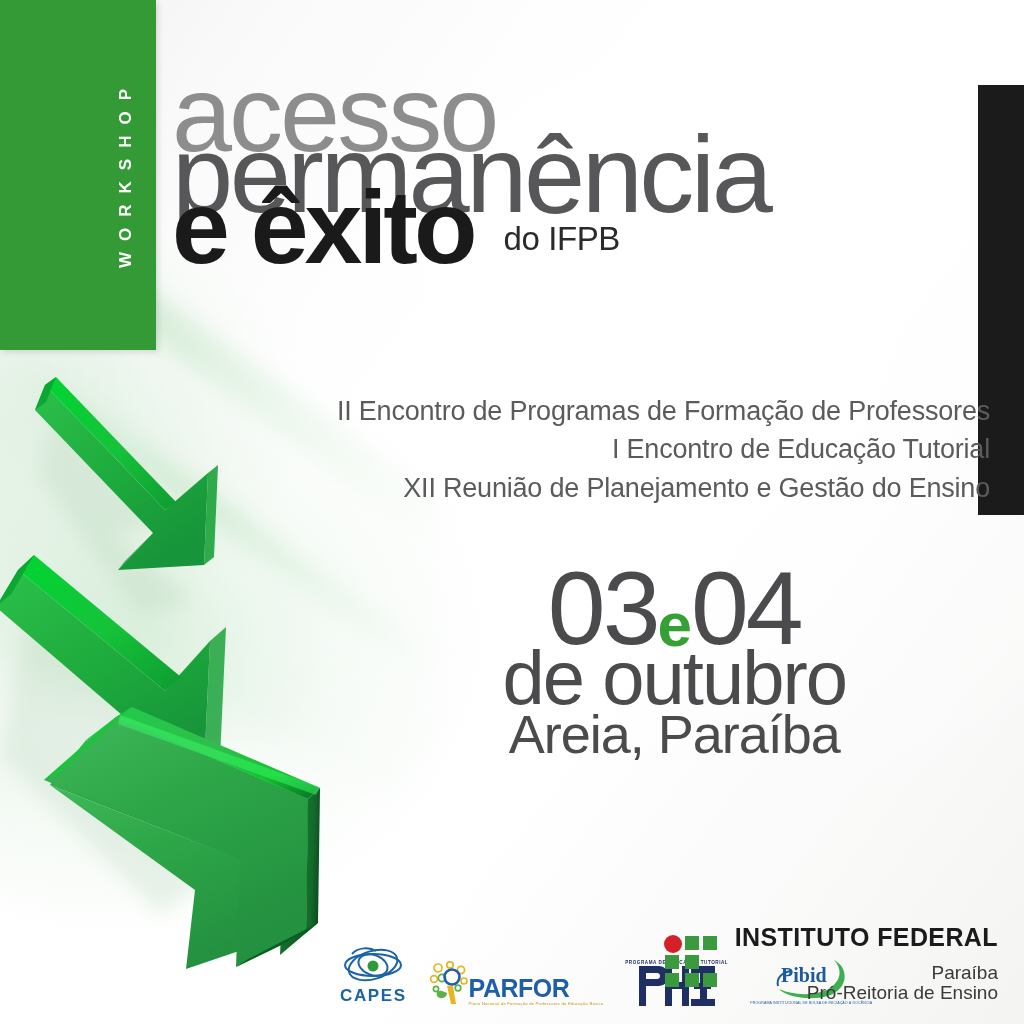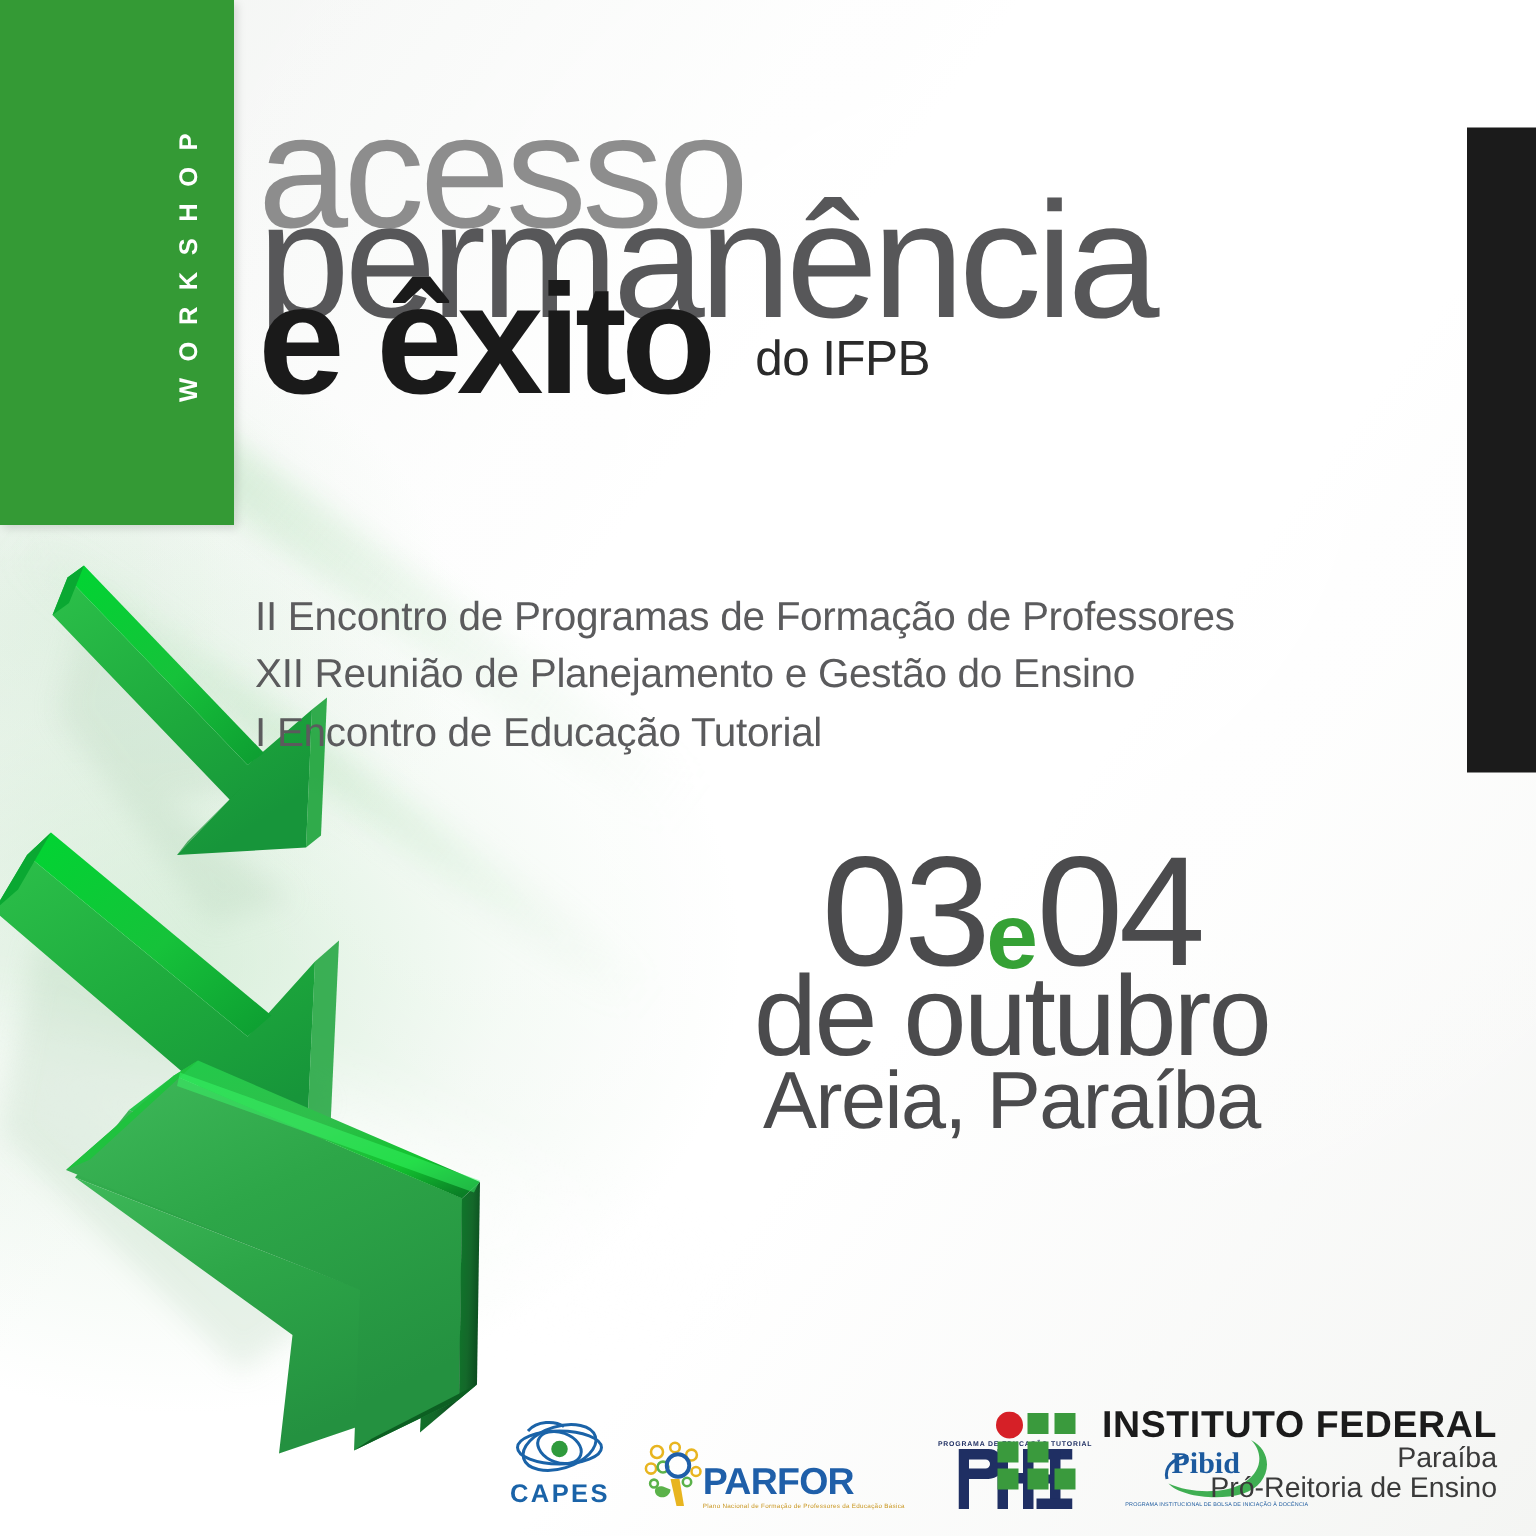--- a/index.html
+++ b/index.html
@@ -81,20 +81,21 @@
   .hl-sub{
     margin:0 0 16px 18px;font-size:33px;line-height:1.18;
     font-weight:400;color:#2a2a2a;letter-spacing:-.4px;
   }
 
   
   .events{
     position:absolute;left:170px;top:392px;width:820px;
     font-size:27px;line-height:1.42;color:#5b5b5d;font-weight:400;
     letter-spacing:-.2px;
+    text-align:right;
   }
   .events div{white-space:nowrap;}
 
   
   .dateblock{
     position:absolute;right:178px;top:565px;text-align:center;
     color:#4b4b4d;
   }
   .d-nums{
     font-size:104px;line-height:.84;font-weight:300;letter-spacing:-3px;
@@ -141,21 +142,21 @@
     margin-top:1px;letter-spacing:.1px;
   }
 
   
   .ifpb{
     position:absolute;right:26px;bottom:22px;
     display:flex;align-items:center;gap:13px;
   }
   .ifpb-txt{display:flex;flex-direction:column;line-height:1;text-align:right;}
   .ifpb-1{font-size:25px;font-weight:800;color:#1b1b1b;letter-spacing:.4px;}
-  .ifpb-2{font-size:19px;font-weight:400;color:#3a3a3a;margin-top:0;}
+  .ifpb-2{font-size:19px;font-weight:400;color:#3a3a3a;margin-top:13px;}
   .ifpb-3{font-size:19px;font-weight:400;color:#3a3a3a;margin-top:1px;}
 </style>
 </head>
 <body>
 
 <div class="poster">
 
   <div class="streak streak-a"></div>
   <div class="streak streak-b"></div>
   <div class="streak streak-c"></div>
@@ -253,22 +254,22 @@
     <div class="hl-exito-row">
       <p class="hl-exito">e êxito</p>
       <div class="hl-sub">
         <div>do IFPB</div>
       </div>
     </div>
   </div>
 
   <div class="events">
     <div>II Encontro de Programas de Formação de Professores</div>
+    <div>I Encontro de Educação Tutorial</div>
     <div>XII Reunião de Planejamento e Gestão do Ensino</div>
-    <div>I Encontro de Educação Tutorial</div>
   </div>
 
   <div class="dateblock">
     <div class="d-nums"><span>03</span><span class="conj" style="color: rgb(53, 161, 53);">e</span><span>04</span></div>
     <div class="d-month">de outubro</div>
     <div class="d-place">Areia, Paraíba</div>
   </div>
 
   <div class="logos">
 

